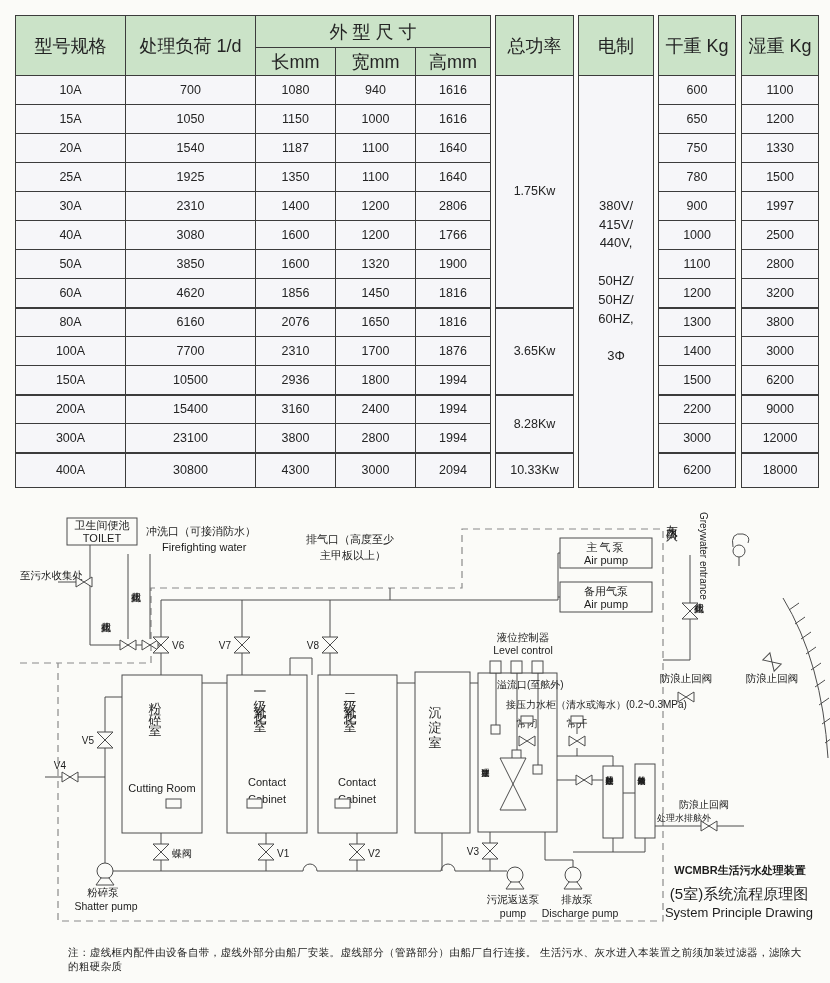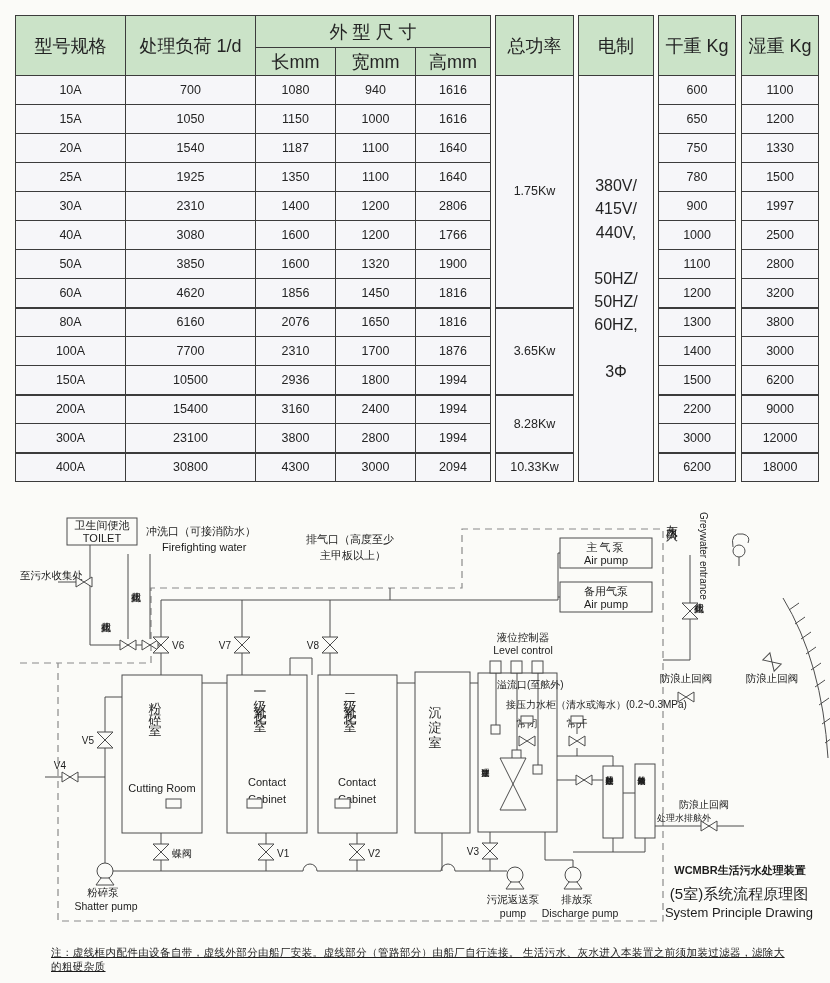--- a/index.html
+++ b/index.html
@@ -4,36 +4,36 @@
 <style>
   html,body{margin:0;padding:0;}
   .page{position:relative;width:830px;height:983px;background:#fbfbf8;overflow:hidden;
         font-family:"Liberation Sans","DejaVu Sans",sans-serif;color:#222;}
   
   table.spec{position:absolute;left:15px;top:15px;border-collapse:collapse;table-layout:fixed;width:803px;}
   table.spec td{border:1px solid #3c3c3c;text-align:center;vertical-align:middle;
                 font-size:12.5px;color:#242424;background:#f6f6f9;padding:0;overflow:hidden;}
   table.spec td.hd{background:#cbe3c8;font-size:18px;}
   table.spec td.sp{border:none;background:transparent;}
-  table.spec td.el{white-space:pre-line;line-height:1.45;font-size:16px;border-radius:6px;}
+  table.spec td.el{white-space:pre-line;line-height:1.45;font-size:13px;border-radius:6px;}
   table.spec tr.gb td{border-top:2px solid #3c3c3c;margin-top:14px;}
   
   svg.diag{position:absolute;left:0;top:500px;}
   svg.diag .ln{stroke:#4d4d4d;stroke-width:1;fill:none;}
   svg.diag .dash{stroke:#8a8a8a;stroke-width:1.2;fill:none;stroke-dasharray:7 5;}
   svg.diag .vv{stroke:#4d4d4d;stroke-width:1;fill:#fbfbf8;}
   svg.diag .bx{stroke:#4d4d4d;stroke-width:1;fill:#fbfbf8;}
   svg.diag text{fill:#1c1c1c;stroke:none;font-family:"Liberation Sans","DejaVu Sans",sans-serif;}
   .s8{font-size:8px;} .s9{font-size:9px;} .s10{font-size:10px;} .s105{font-size:10.5px;}
   .s11{font-size:11px;} .s12{font-size:12px;} .s13{font-size:13px;} .s15{font-size:15px;}
   .b{font-weight:bold;}
   .tc{text-anchor:middle;} .te{text-anchor:end;}
   .vt{writing-mode:vertical-rl;text-orientation:upright;}
   .ls2{letter-spacing:2px;} .ls6{letter-spacing:6px;} .ls10{letter-spacing:10px;} .ls14{letter-spacing:14px;}
-  .note{position:absolute;left:51px;top:946px;width:740px;font-size:10.5px;color:#1c1c1c;letter-spacing:.4px;text-decoration:underline;}
+  .note{position:absolute;left:68px;top:946px;width:740px;font-size:10.5px;color:#1c1c1c;letter-spacing:.4px;}
 </style>
 </head>
 <body>
 
 <div class="page">
 
   <table class="spec">
     <colgroup>
       <col style="width:110px">
         <col style="width:130px">
@@ -191,21 +191,21 @@
       </tr>
       <tr style="height:29px">
         <td>300A</td>
         <td>23100</td>
         <td>3800</td>
         <td>2800</td>
         <td>1994</td>
         <td>3000</td>
         <td>12000</td>
       </tr>
-      <tr style="height:29px" class="gb">
+      <tr style="height:35px" class="gb">
         <td>400A</td>
         <td>30800</td>
         <td>4300</td>
         <td>3000</td>
         <td>2094</td>
         <td>10.33Kw</td>
         <td>6200</td>
         <td>18000</td>
       </tr>
     </tbody>

